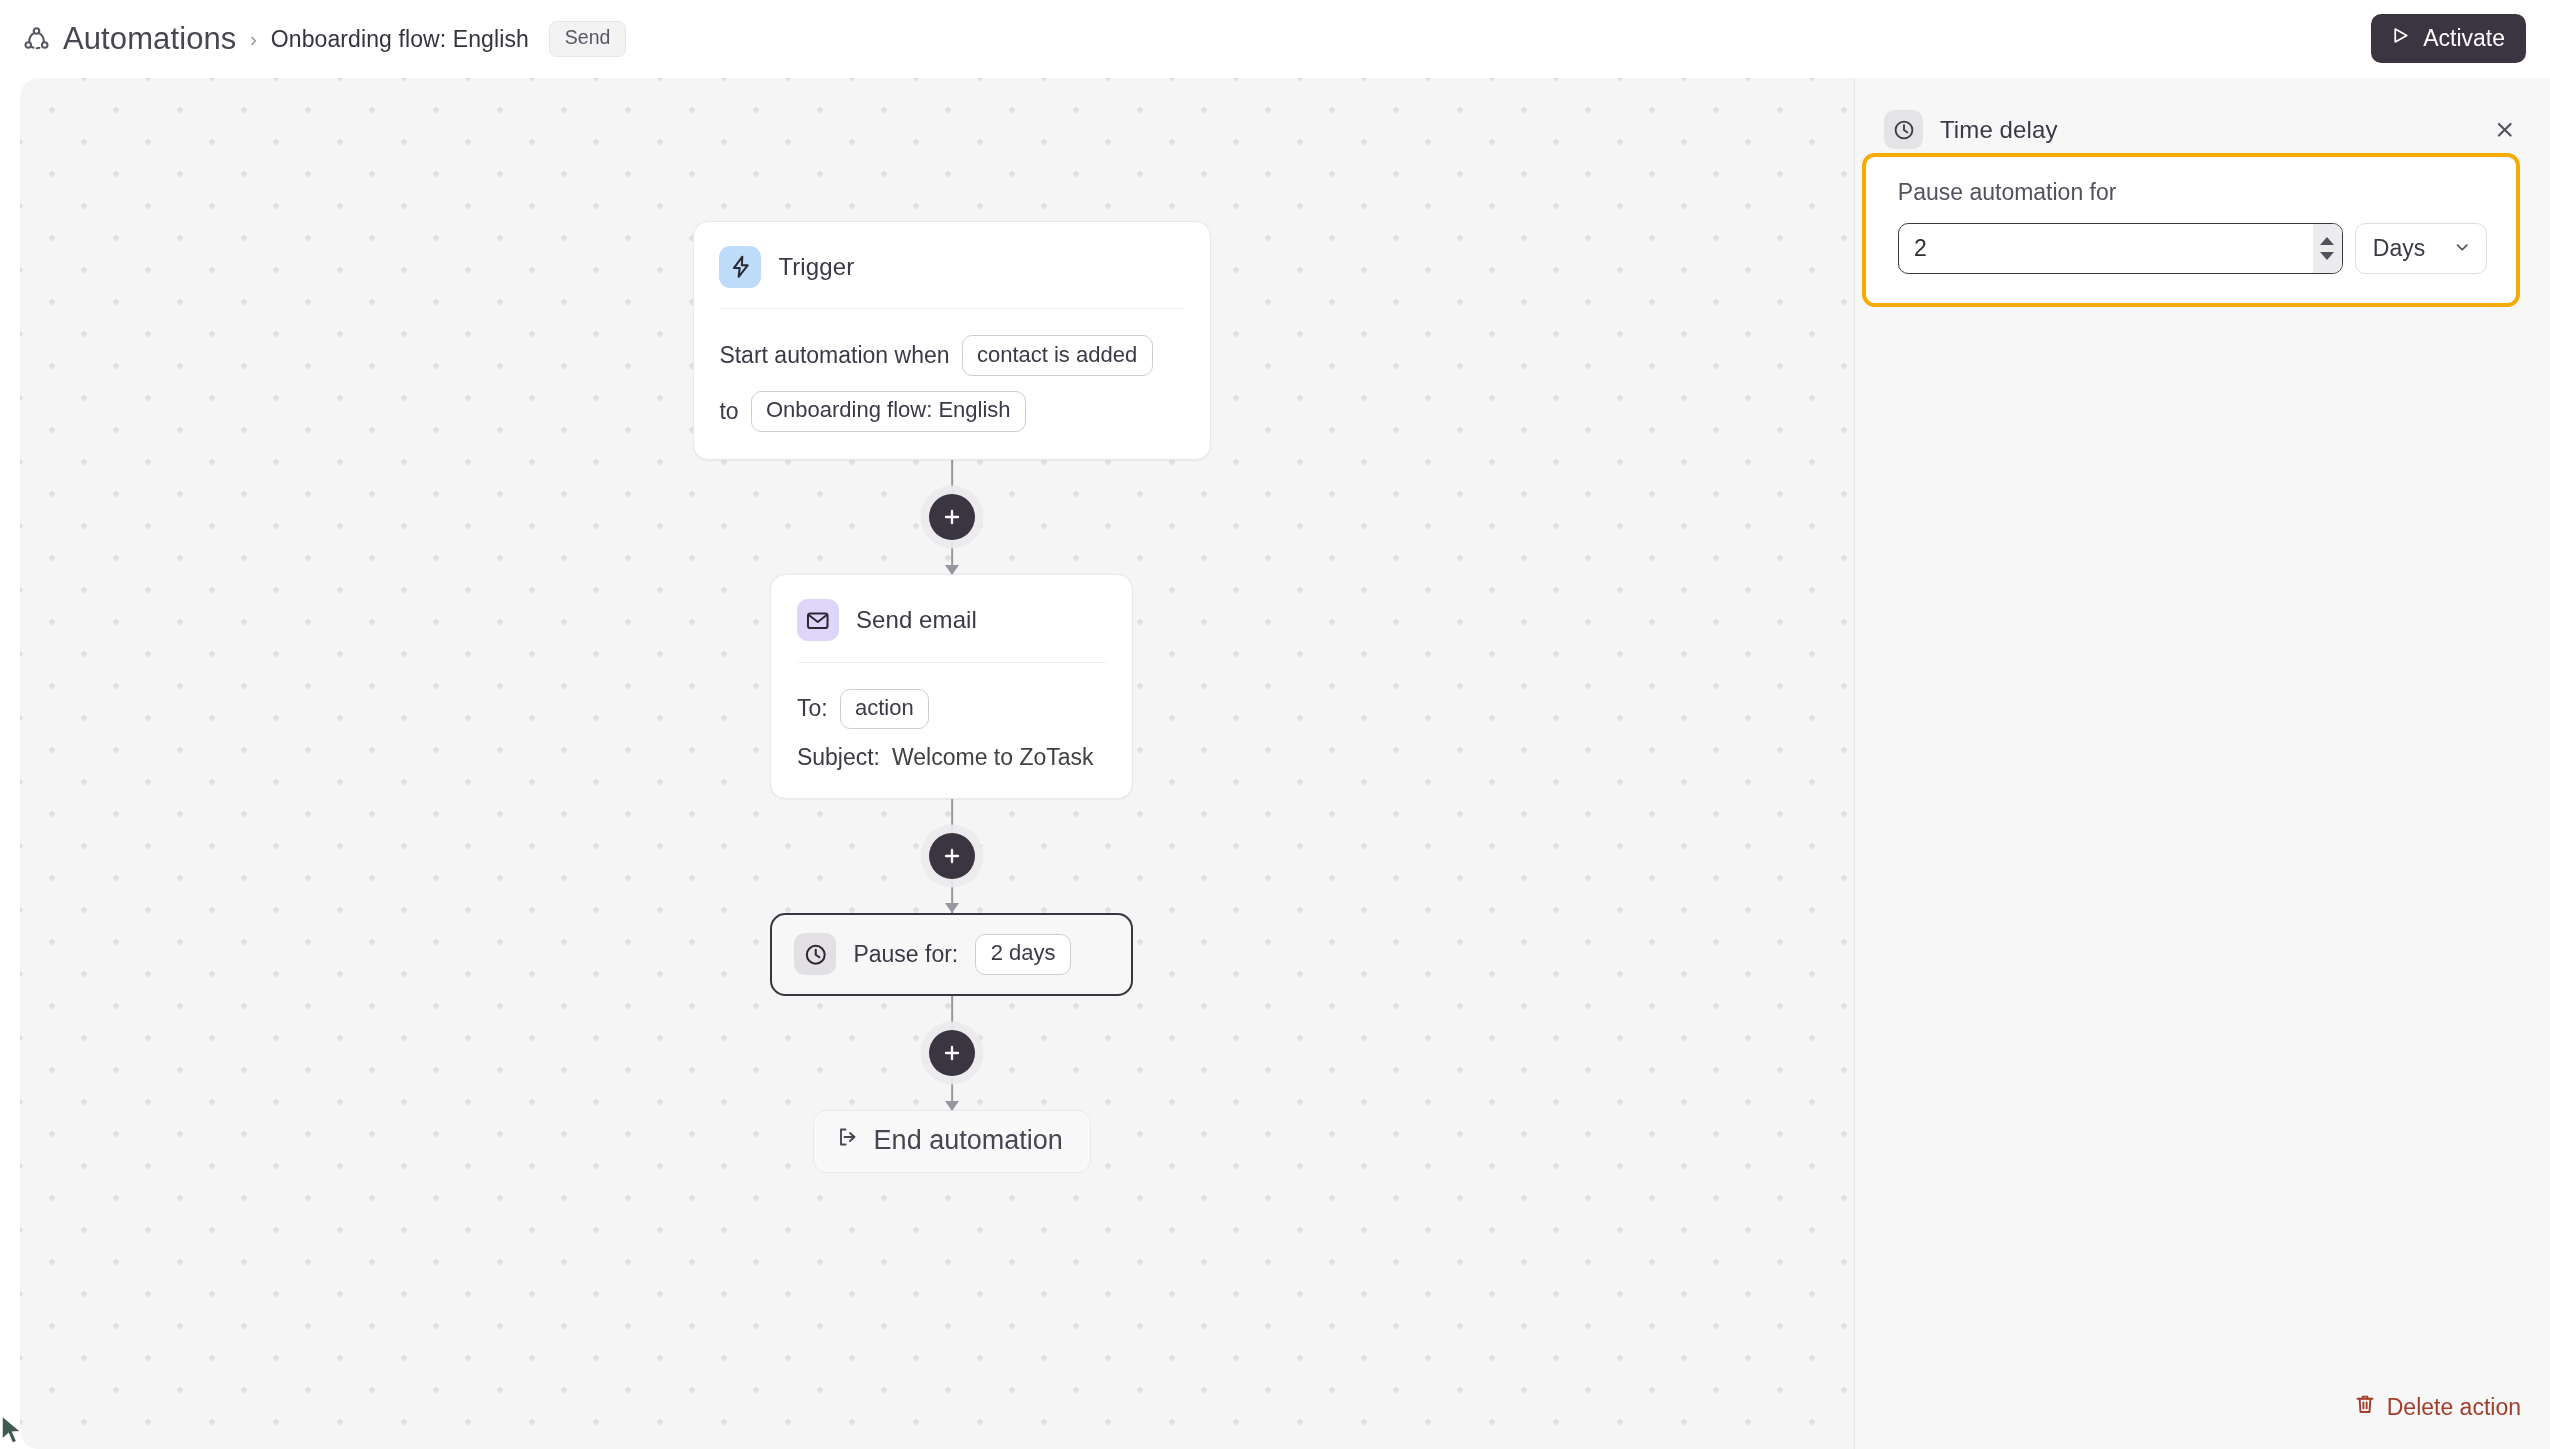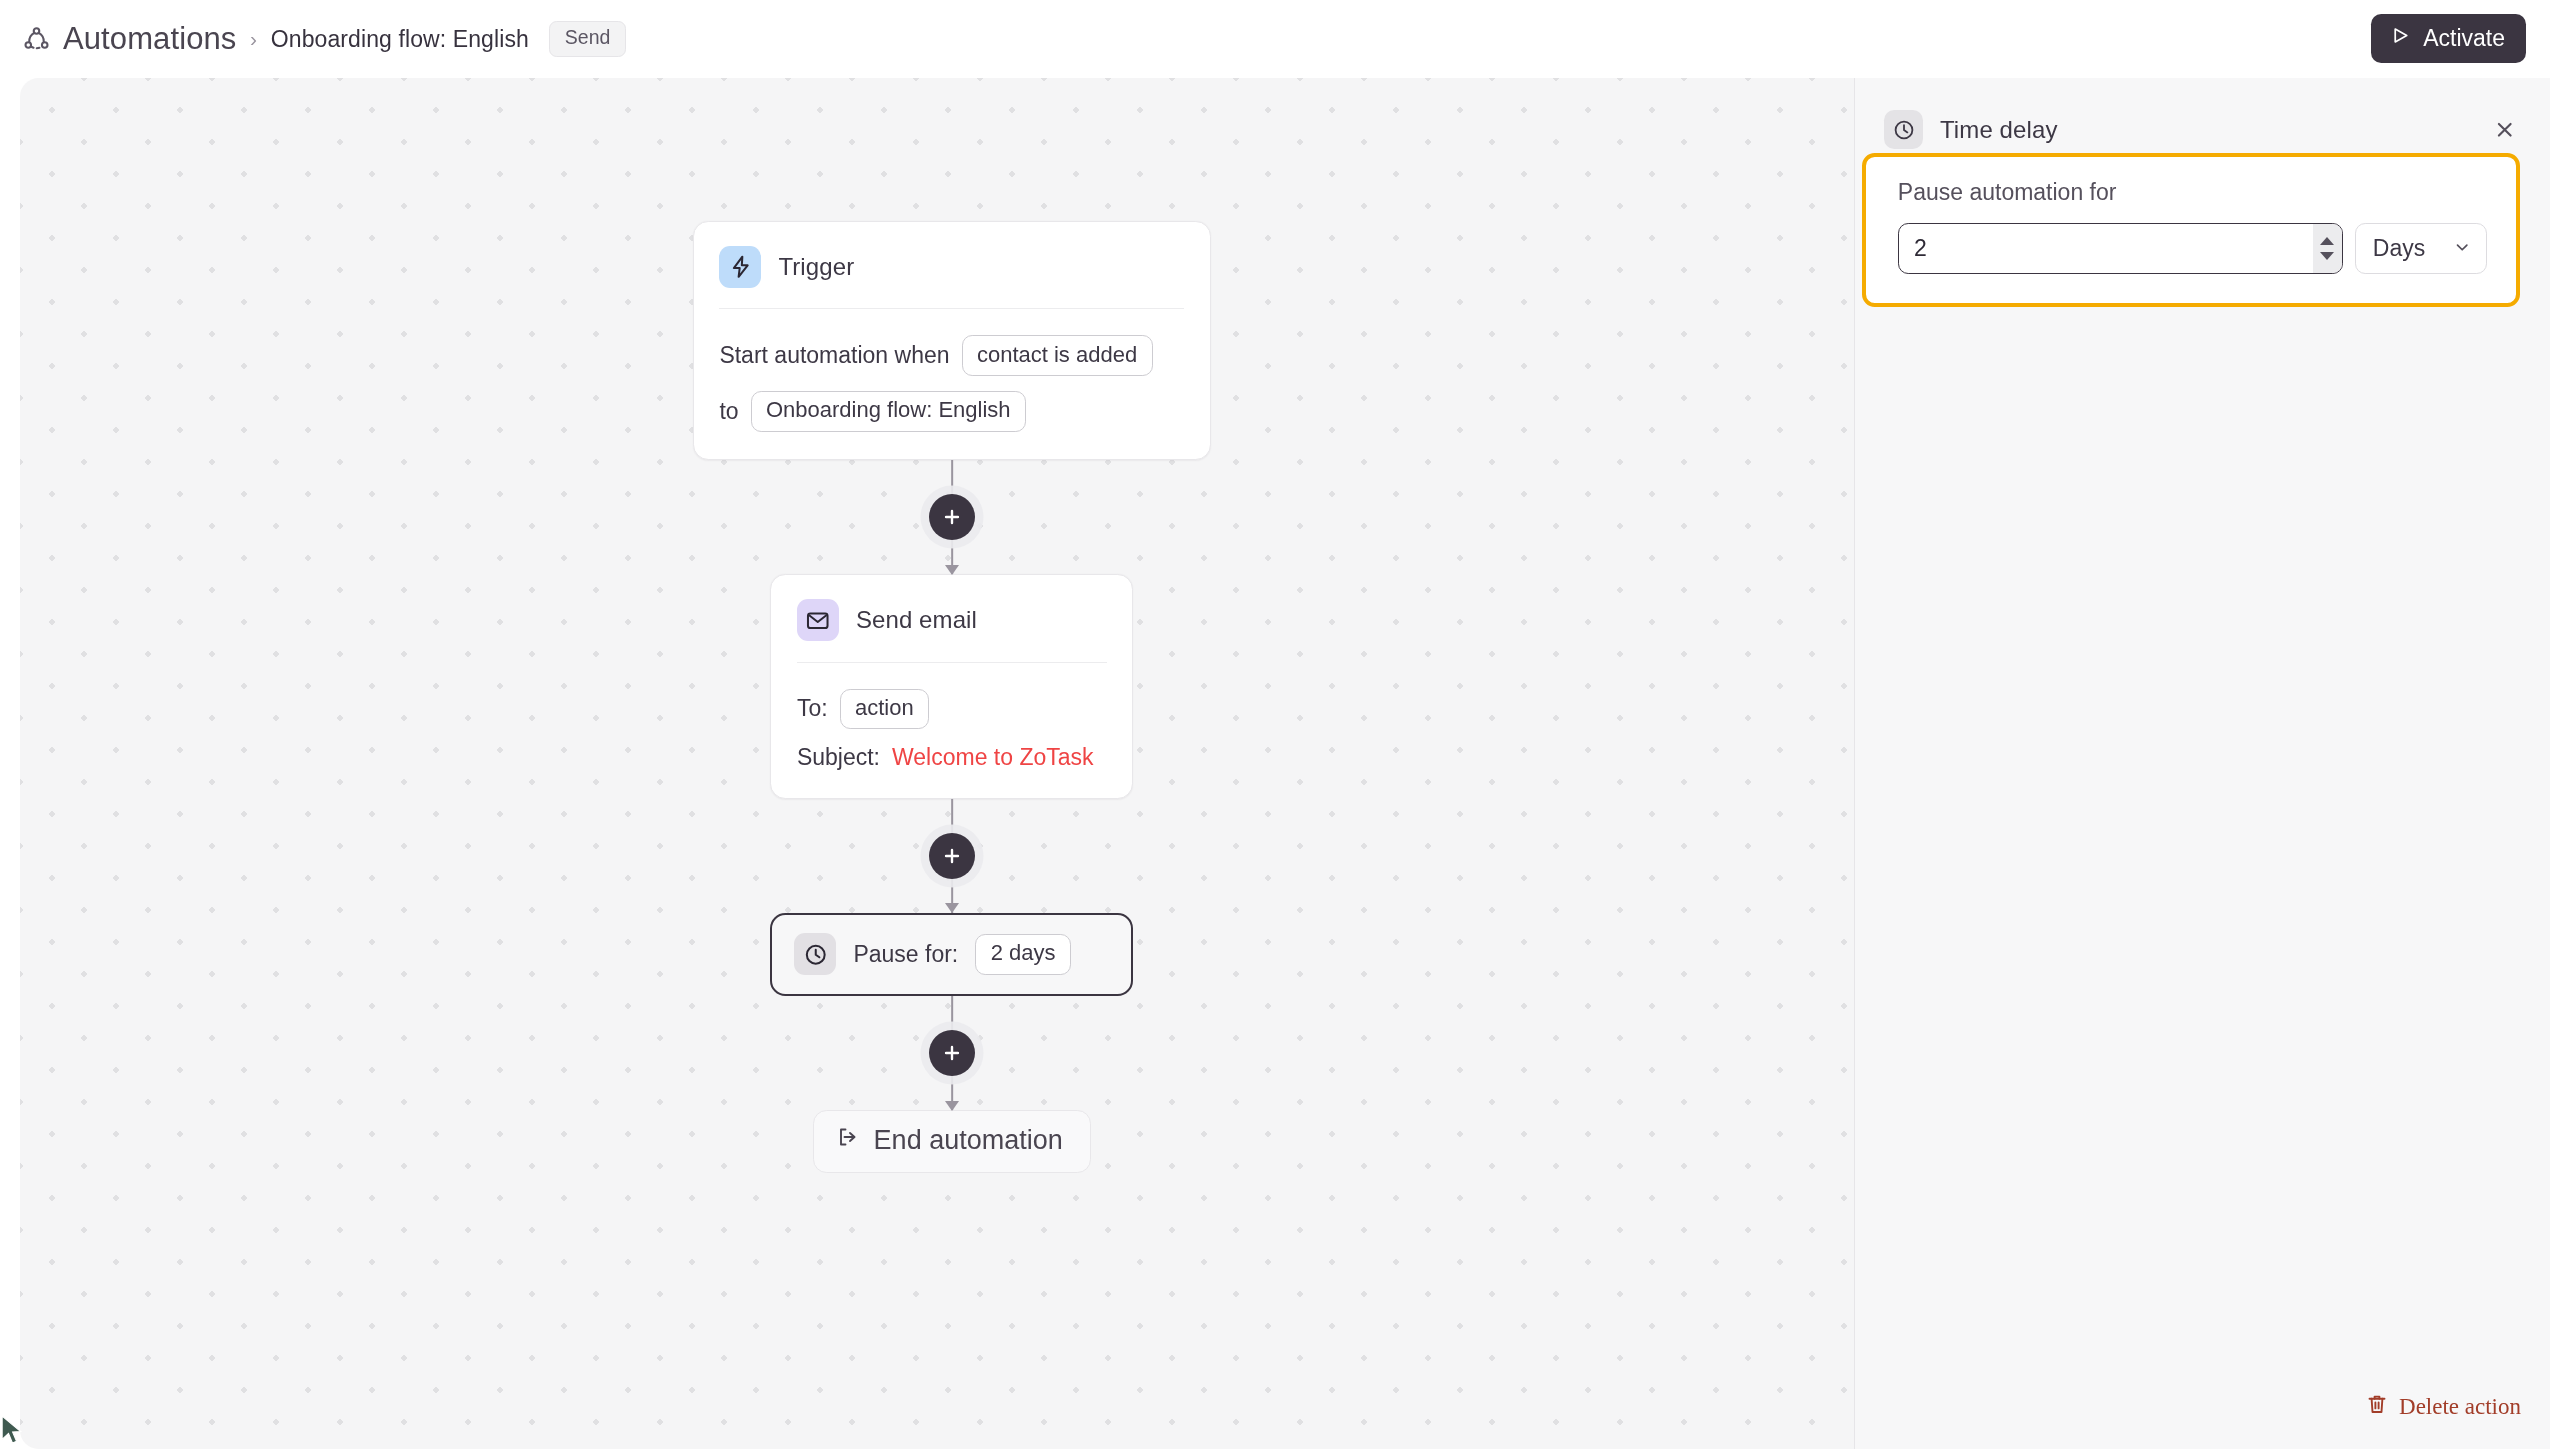--- a/index.html
+++ b/index.html
@@ -97,21 +97,21 @@
     margin-bottom: 13.6px; min-height: 42px;
   }
   .row:last-child { margin-bottom: 0; }
   .chip {
     display: inline-flex; align-items: center;
     background: #ffffff; border: 0.8px solid #cdccd1;
     border-radius: 10.2px; padding: 7.6px 14.4px 9.3px;
     font-size: 22px; color: #3d3845; line-height: 1; white-space: nowrap;
     cursor: pointer;
   }
-  .plain-val { font-size: 23px; color: #ef4444; }
+  .plain-val { font-size: 23px; color: #404040; }
 
   #trigger-card { width: 518px; }
   #email-card { width: 363px; }
 
   
   .pause-card {
     width: 363px; background: #f7f7f8;
     border: 2.5px solid #3b3541; border-radius: 15.3px;
     display: flex; align-items: center; gap: 17px;
     padding: 18.7px 22px;
@@ -214,21 +214,21 @@
     justify-content: space-between; padding: 0 13.6px 0 17px;
     height: 51px; cursor: pointer;
   }
   .unit-text { font-size: 23px; color: #3d3845; }
   .unit-select svg { width: 20.4px; height: 20.4px; flex:none; }
 
   .delete-btn {
     position: absolute; right: 29px; bottom: 27px;
     display: flex; align-items: center; gap: 10px;
     background: none; border: none; cursor: pointer;
-    font-family: Liberation Serif, serif; font-size: 23px; color: #a23d29;
+    font-family: Liberation Sans, sans-serif; font-size: 23px; color: #a23d29;
   }
   .delete-btn svg { width: 24px; height: 24px; flex:none; }
 
   
   .cursor {
     position: absolute; left: 0px; top: 1415px; width: 25.5px; height: 34px;
     pointer-events: none;
   }
 </style>
 </head>

